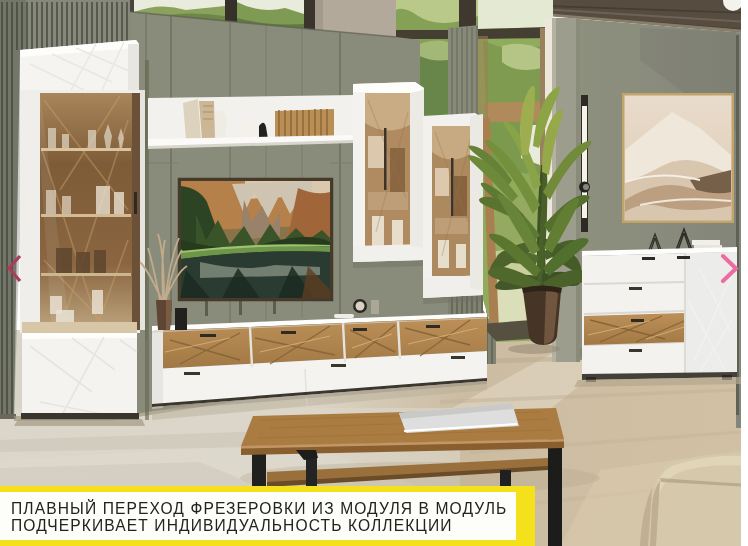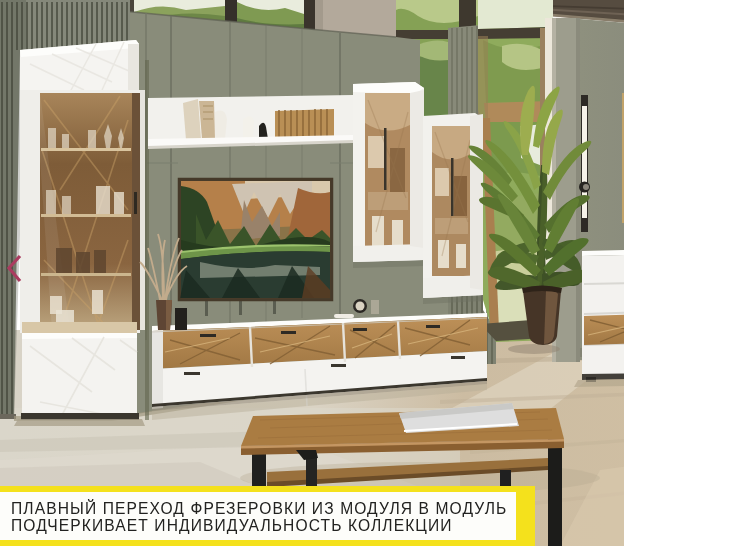--- a/index.html
+++ b/index.html
@@ -1,16 +1,16 @@
 <!DOCTYPE html>
 <html><head>
 <meta charset="utf-8">
 <style>
 html,body{margin:0;padding:0;background:#fff}
-#stage{position:relative;width:624px;height:546px;overflow:hidden;font-family:"Liberation Sans",sans-serif}
+#stage{position:relative;width:741px;height:546px;overflow:hidden;font-family:"Liberation Sans",sans-serif}
 #stage svg{display:block}
 </style>
 </head>
 <body>
 <div id="stage">
 <svg width="748" height="546" viewBox="0 0 748 546">
 <defs>
 <linearGradient id="floorG" x1="0" y1="0" x2="1" y2="0">
 <stop offset="0" stop-color="#d8d3c7"></stop>
 <stop offset="0.42" stop-color="#dad3c4"></stop>

